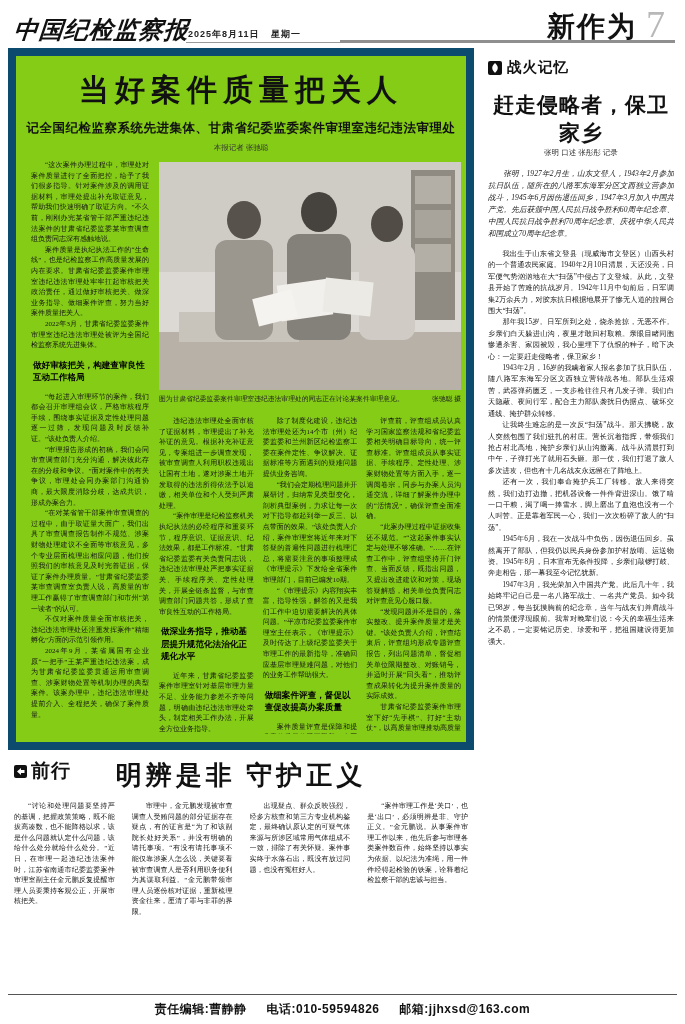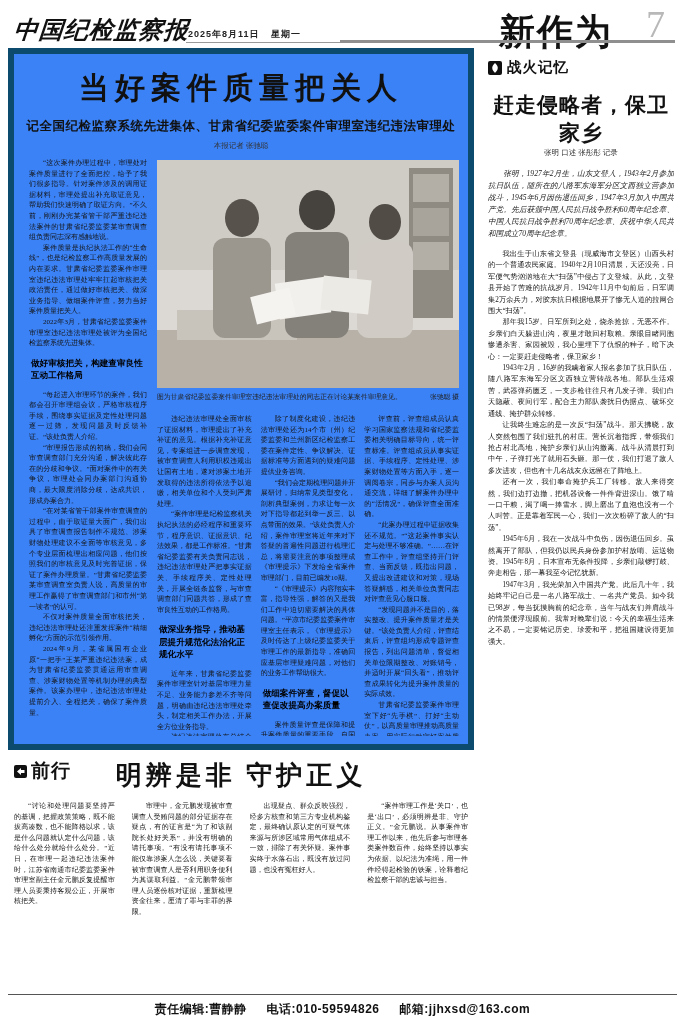--- a/index.html
+++ b/index.html
@@ -3,28 +3,28 @@
 <meta charset="utf-8">
 <style>
   html,body{margin:0;padding:0;background:#d9d9d9;}
   .page{position:relative;width:685px;height:1024px;margin:0 auto;background:#ffffff;overflow:hidden;
         font-family:"Liberation Sans","DejaVu Sans",sans-serif;color:#111;}
   
   .masthead{position:absolute;left:14px;top:14px;font-family:"DejaVu Serif","Liberation Serif",serif;
             font-weight:bold;font-style:italic;font-size:24px;letter-spacing:1px;transform:skewX(-5deg);}
   .header-date{position:absolute;left:188px;top:28px;font-size:9px;font-weight:bold;color:#222;letter-spacing:1px;}
   .header-rule-thin{position:absolute;left:186px;top:42px;width:160px;height:1px;background:#9a9a9a;}
-  .section-name{position:absolute;right:72px;top:8px;font-family:"Liberation Serif","DejaVu Serif",serif;
-                font-size:36px;font-weight:600;letter-spacing:2px;}
+  .section-name{position:absolute;right:48px;top:8px;font-family:"Liberation Serif","DejaVu Serif",serif;
+                font-size:28px;font-weight:600;letter-spacing:2px;}
   .page-num{position:absolute;right:20px;top:2px;font-family:"Liberation Serif",serif;font-size:38px;
             color:#b8b8b8;font-weight:400;}
   .header-rule{position:absolute;left:340px;right:10px;top:40px;height:3px;background:#8f8f8f;}
   
-  .main-box{position:absolute;left:8px;top:48px;width:466px;height:702px;border:6px solid #0c4a6e;
-            box-sizing:border-box;background:#3b82f6;}
+  .main-box{position:absolute;left:8px;top:48px;width:466px;height:702px;border:8px solid #0c4a6e;
+            box-sizing:border-box;background:#84cc16;}
   .m-title{margin-top:14px;text-align:center;font-family:"Liberation Serif","DejaVu Serif",serif;
            font-size:30px;font-weight:bold;letter-spacing:6px;}
   .m-sub{text-align:center;font-size:12.5px;font-weight:bold;margin-top:9px;letter-spacing:0.5px;}
   .m-byline{text-align:center;font-size:7.5px;margin-top:6px;color:#333;}
   .m-content{position:absolute;left:15px;right:13px;top:104px;bottom:8px;}
   .col1{position:absolute;left:0;top:0;width:118px;height:100%;overflow:hidden;}
   .photo-wrap{position:absolute;left:128px;top:2px;width:302px;height:228px;background:#ddd;overflow:hidden;}
   .caption-row{position:absolute;left:128px;top:234px;width:302px;display:flex;justify-content:space-between;
                gap:6px;font-size:6.8px;line-height:9px;color:#222;font-family:"Liberation Serif",serif;}
   .caption-credit{white-space:nowrap;}

